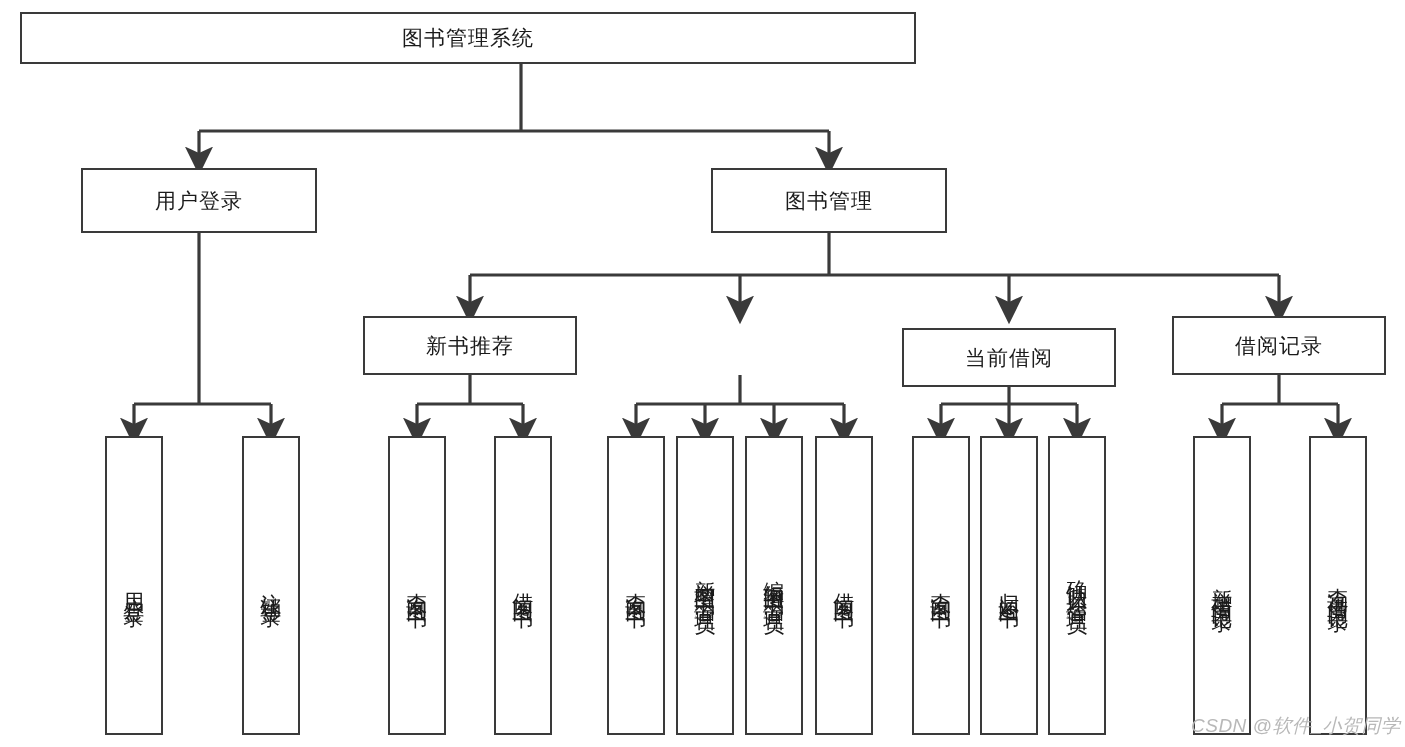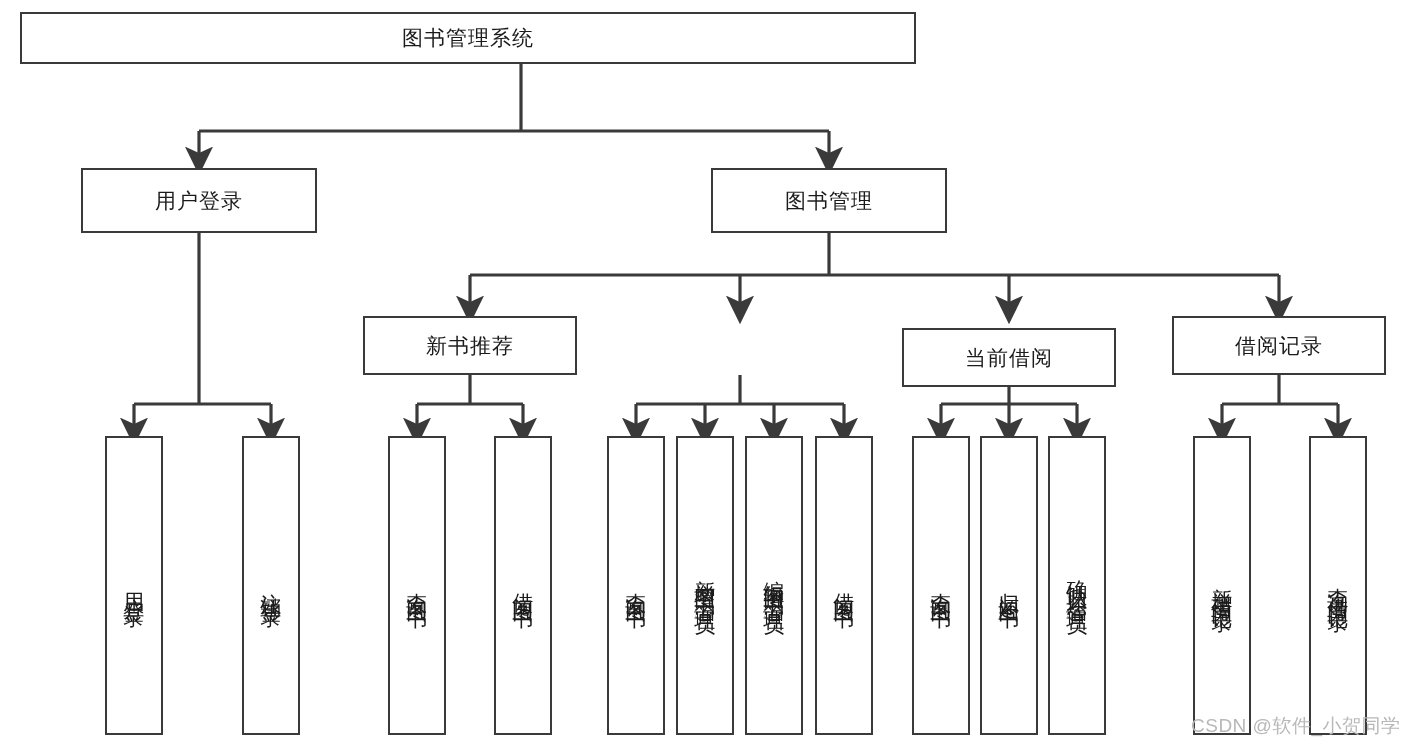--- a/index.html
+++ b/index.html
@@ -176,15 +176,15 @@
     <span class="vtext">确认归还（管理员）</span>
   </div>
 
   <div class="node v" style="left:1193px; top:436px; width:58px; height:299px;">
     <span class="vtext">新增借阅记录</span>
   </div>
   <div class="node v" style="left:1309px; top:436px; width:58px; height:299px;">
     <span class="vtext">查询借阅记录</span>
   </div>
 
-  <div class="watermark" style="left:1191px; top:713px;">CSDN @软件_小贺同学</div>
+  <div class="watermark" style="left:1191px; top:713px;font-style:italic;">CSDN @软件_小贺同学</div>
 
 </div>
 
 </body></html>

